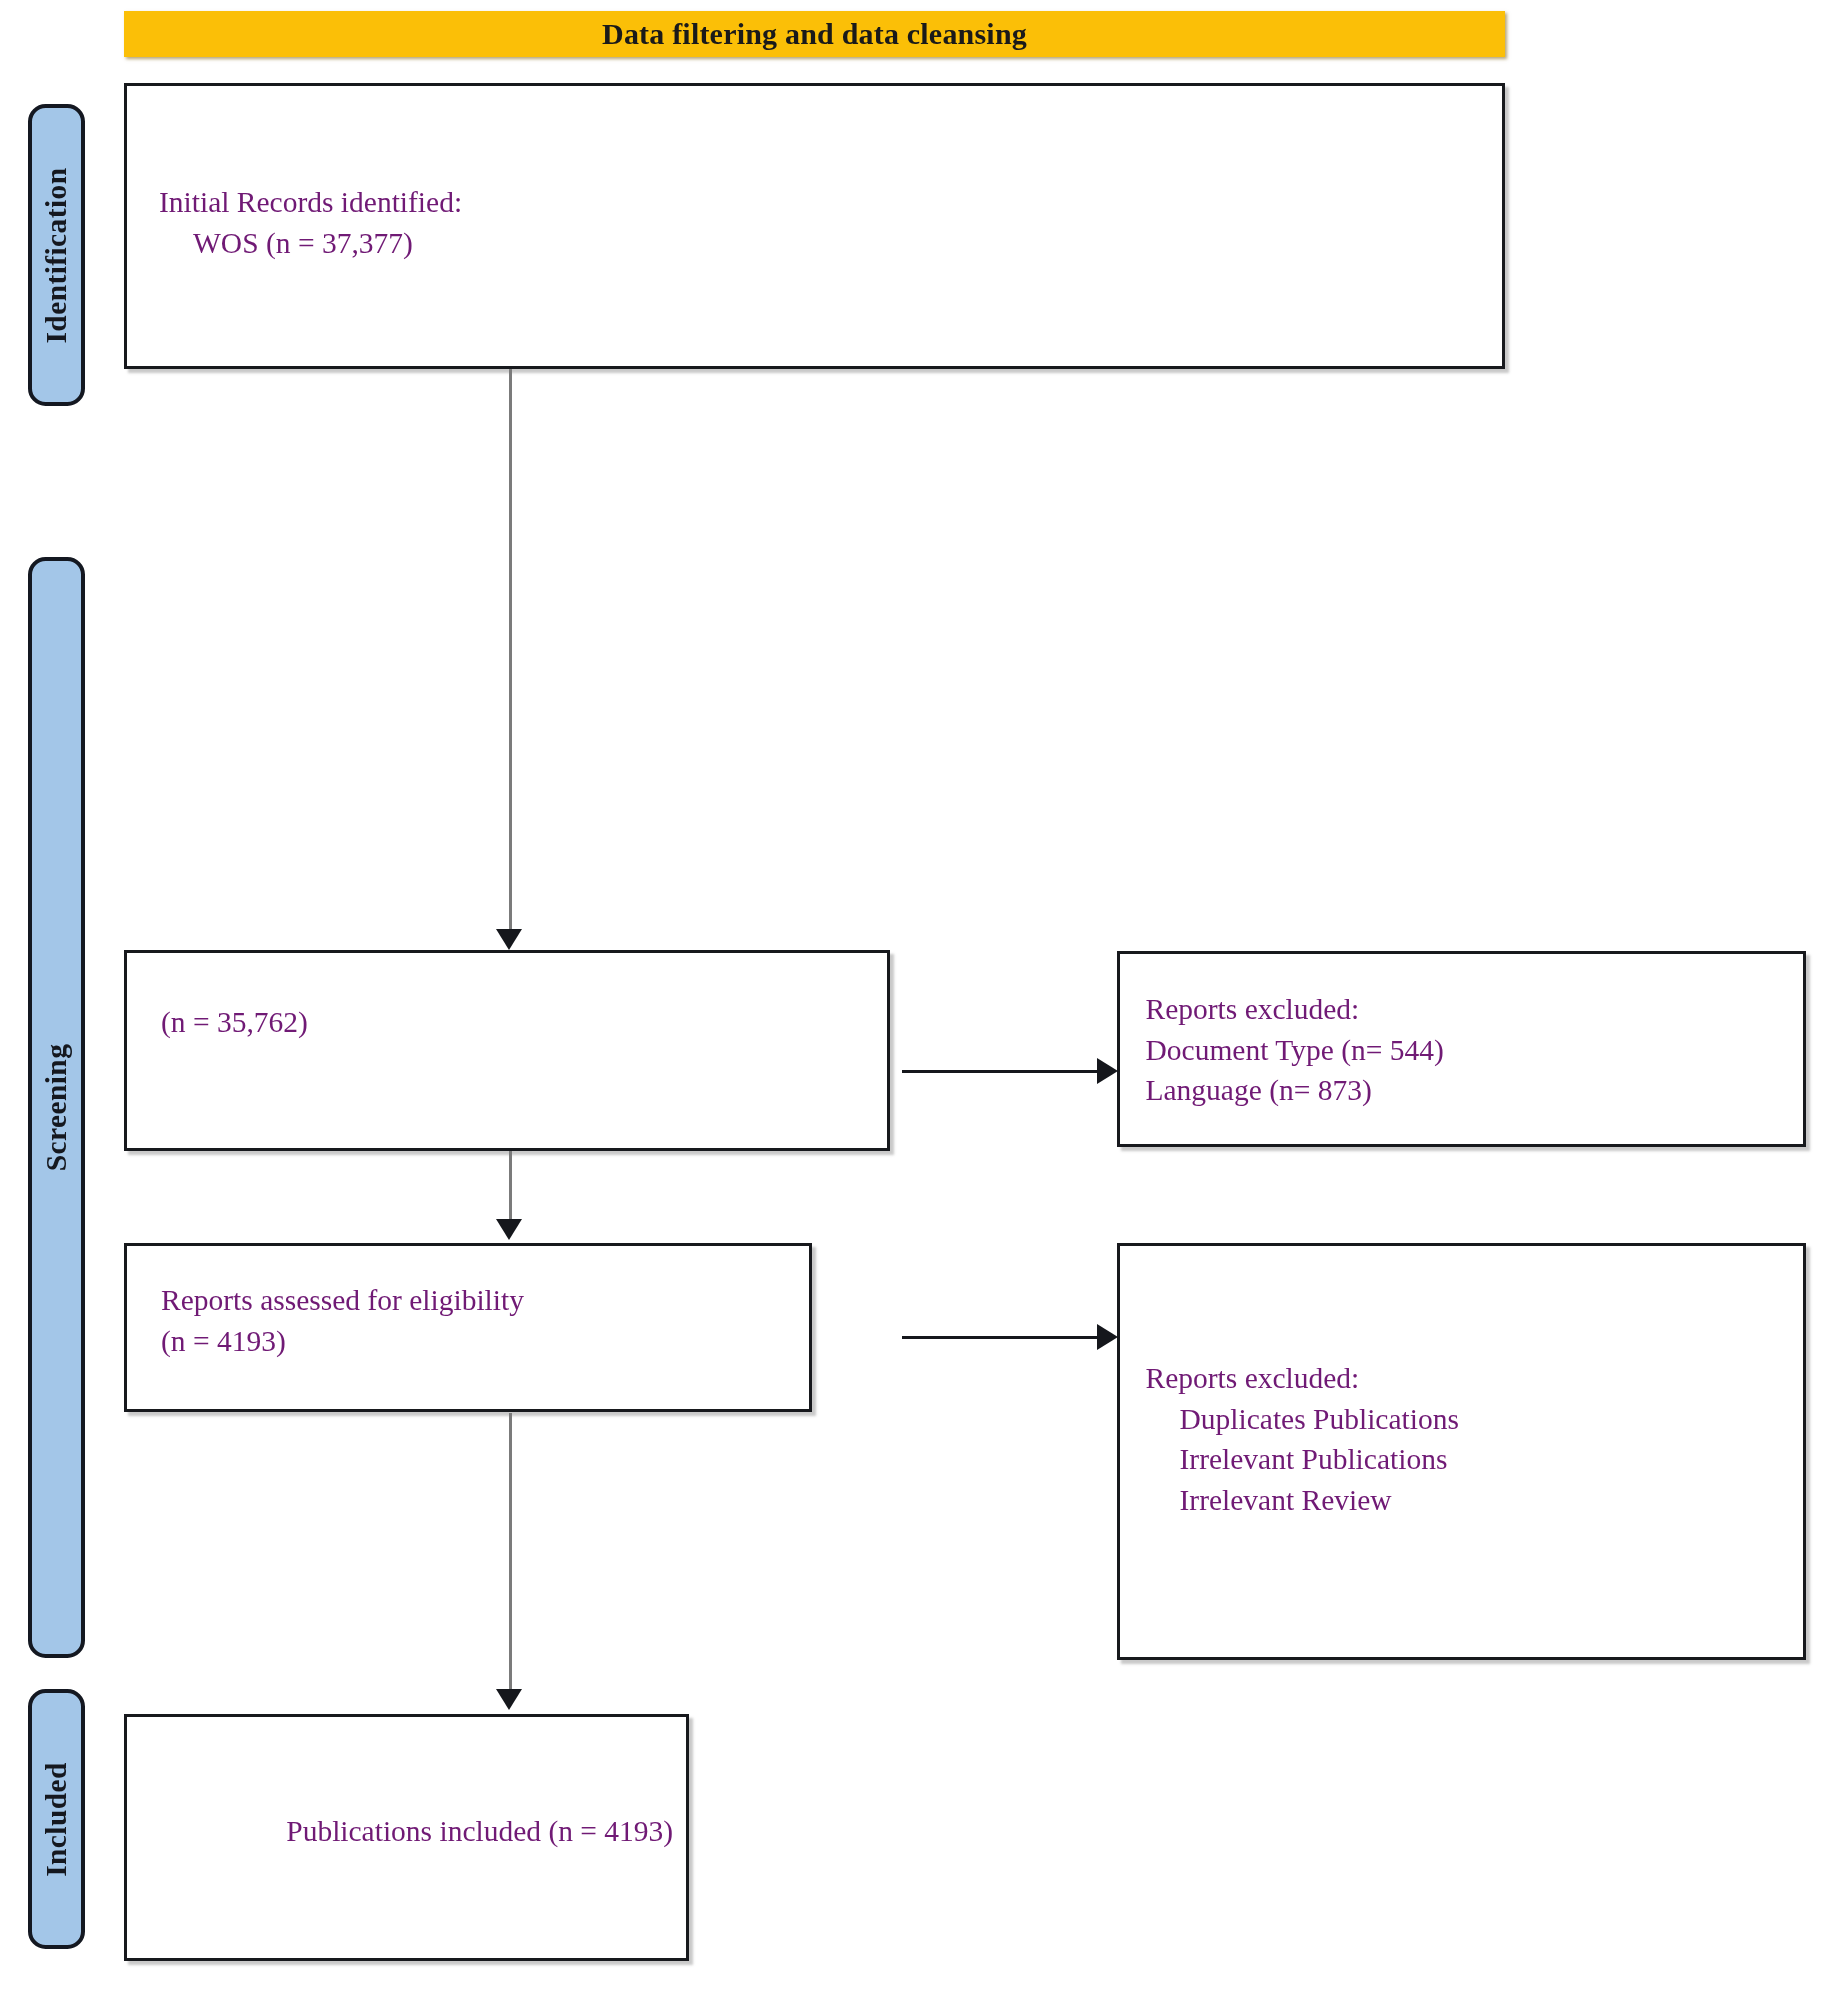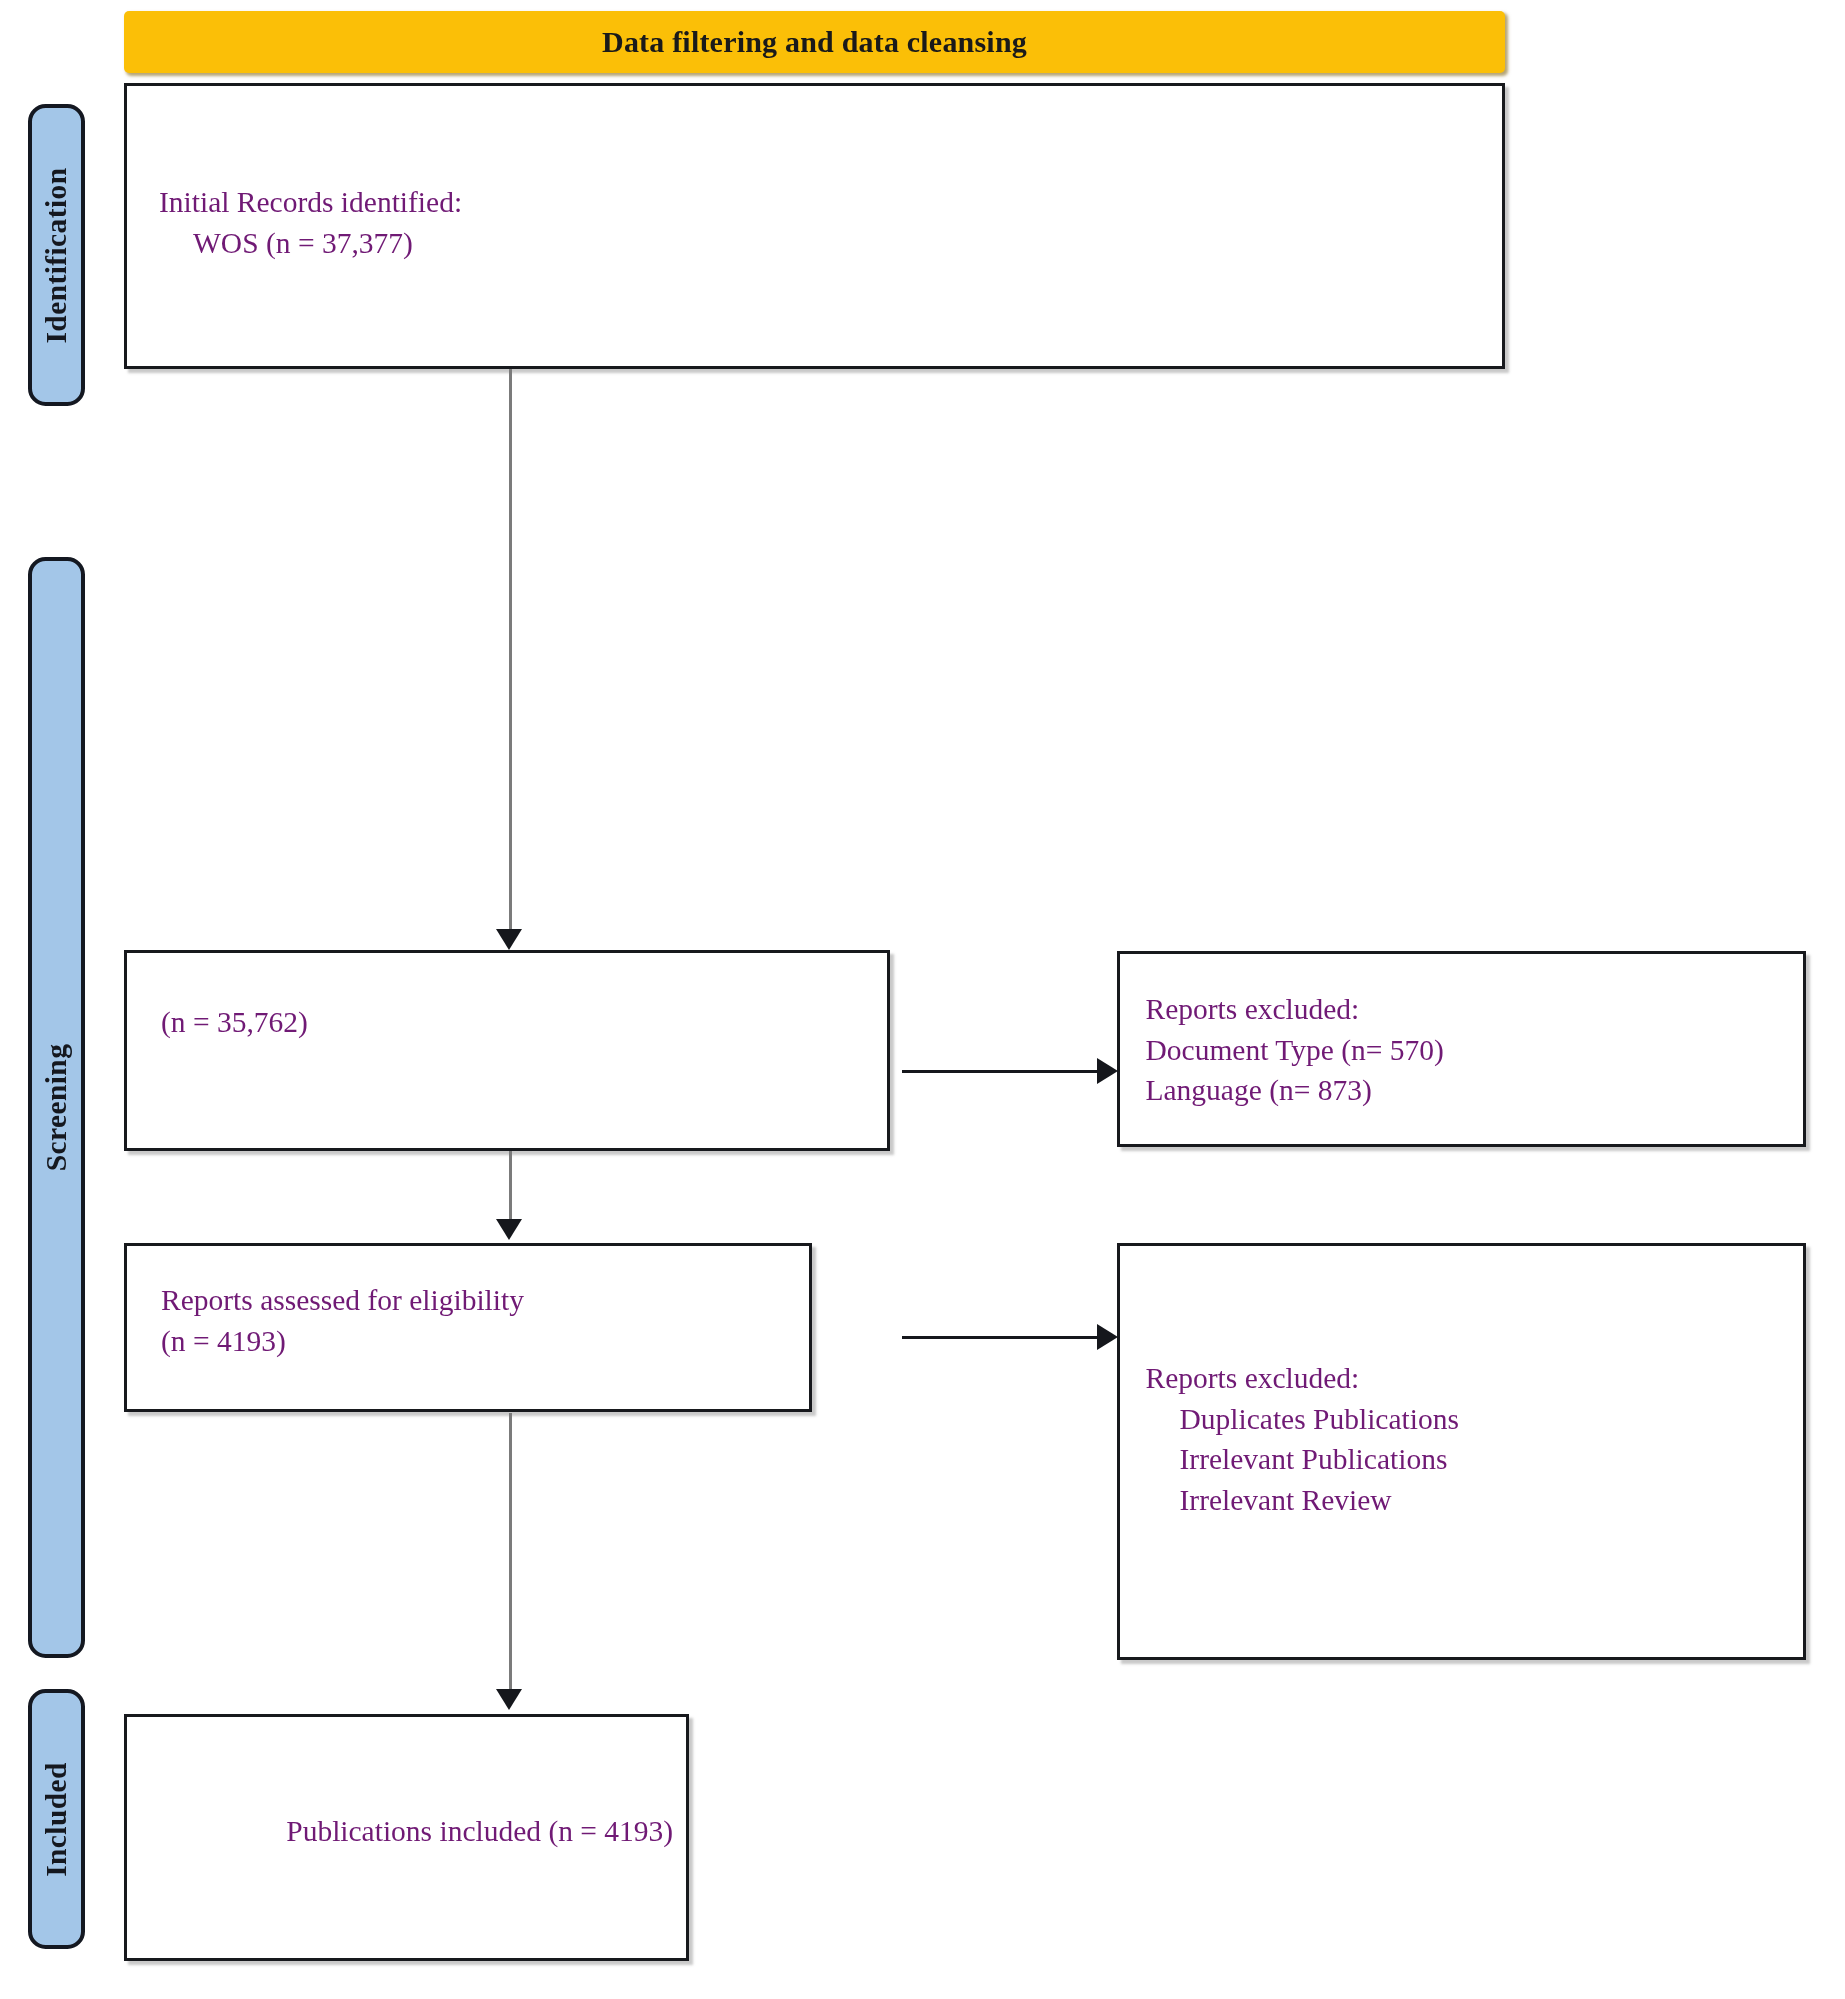--- a/index.html
+++ b/index.html
@@ -15,23 +15,23 @@
     font-family: "Liberation Serif", "DejaVu Serif", serif;
     overflow: hidden;
   }
 
   
   .title-banner {
     position: absolute;
     left: 124px;
     top: 11.2px;
     width: 1381px;
-    height: 62px;
+    height: 46px;
     background: #FBBF07;
-    border-radius: 5px;
+    border-radius: 0;
     box-shadow: 2.4px 2.4px 3.2px rgba(120, 90, 0, 0.55);
     display: flex;
     align-items: center;
     justify-content: center;
   }
   .title-banner .t-text {
     font-size: 30px;
     font-weight: bold;
     color: #1a1a1a;
     letter-spacing: 0.2px;
@@ -165,21 +165,21 @@
 
   <div class="fbox" id="box-screened">
     <div class="lines">
       <div class="line">(n = 35,762)</div>
     </div>
   </div>
 
   <div class="fbox" id="box-excl-1">
     <div class="lines">
       <div class="line">Reports excluded:</div>
-      <div class="line">Document Type (n= 570)</div>
+      <div class="line">Document Type (n= 544)</div>
       <div class="line">Language (n= 873)</div>
     </div>
   </div>
 
   <div class="fbox" id="box-eligibility">
     <div class="lines">
       <div class="line">Reports assessed for eligibility</div>
       <div class="line">(n = 4193)</div>
     </div>
   </div>

